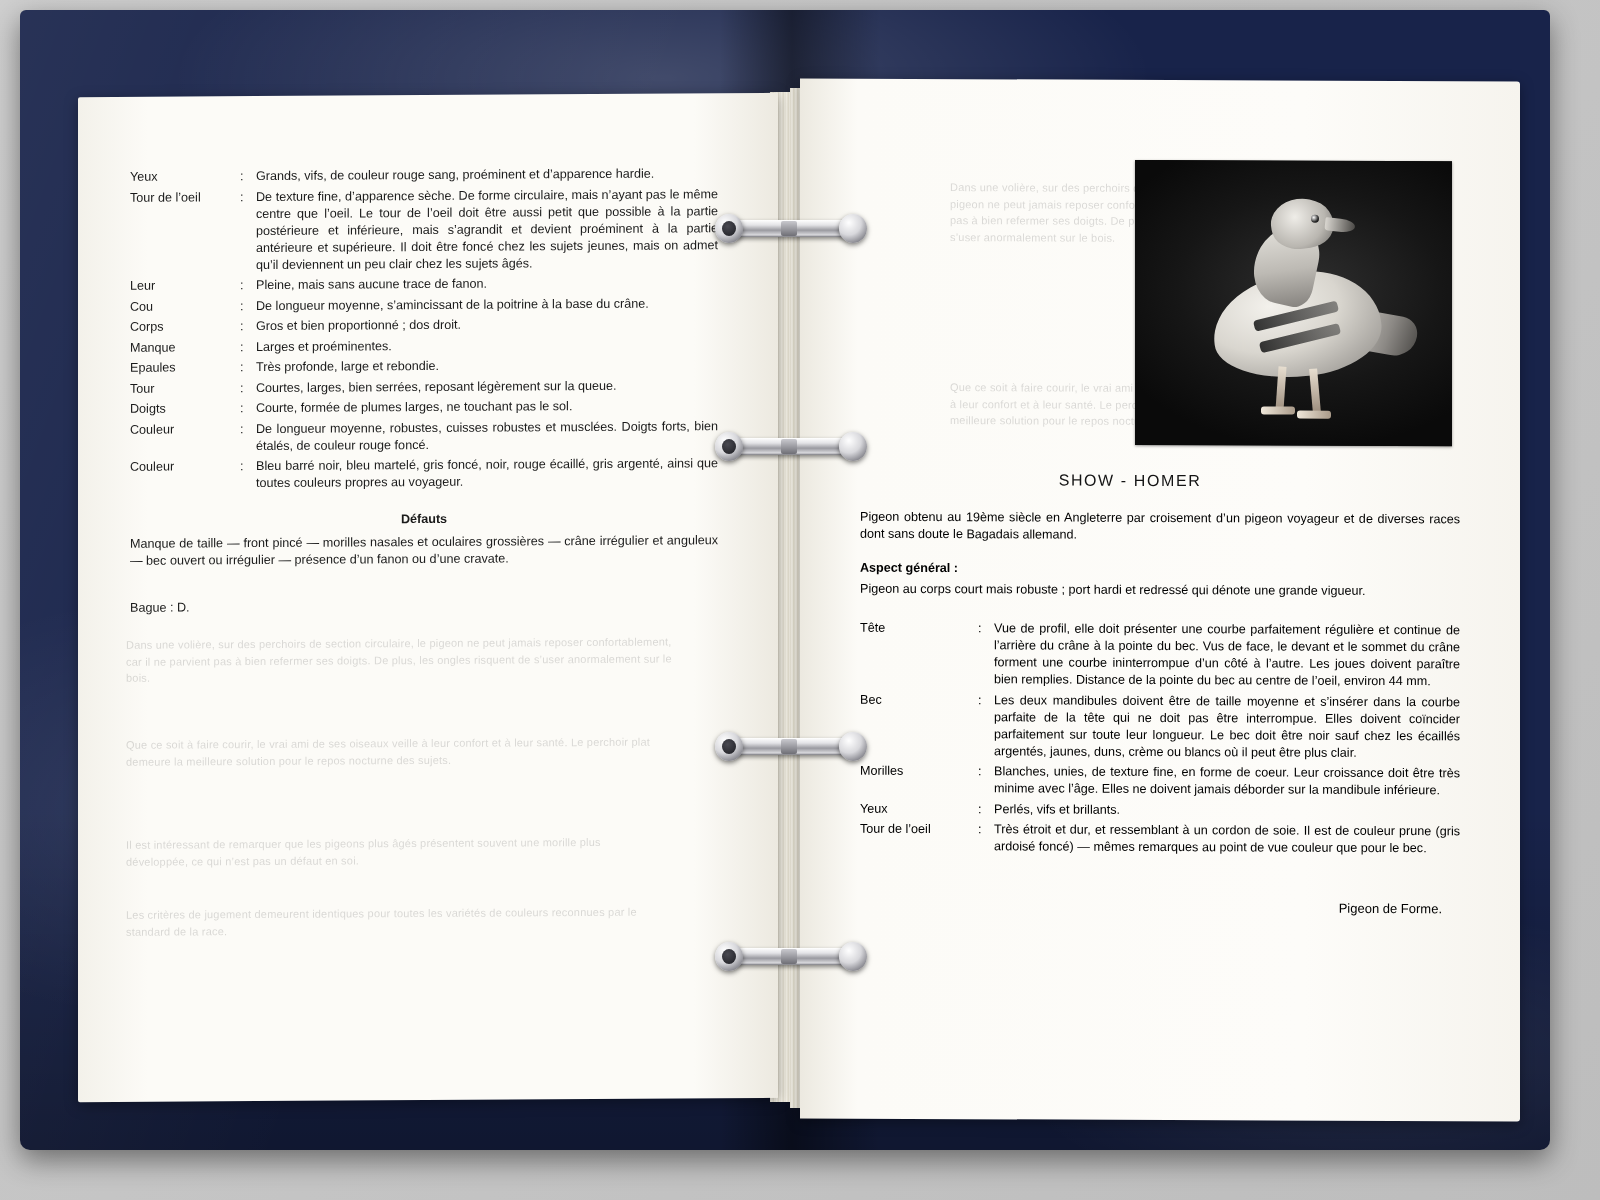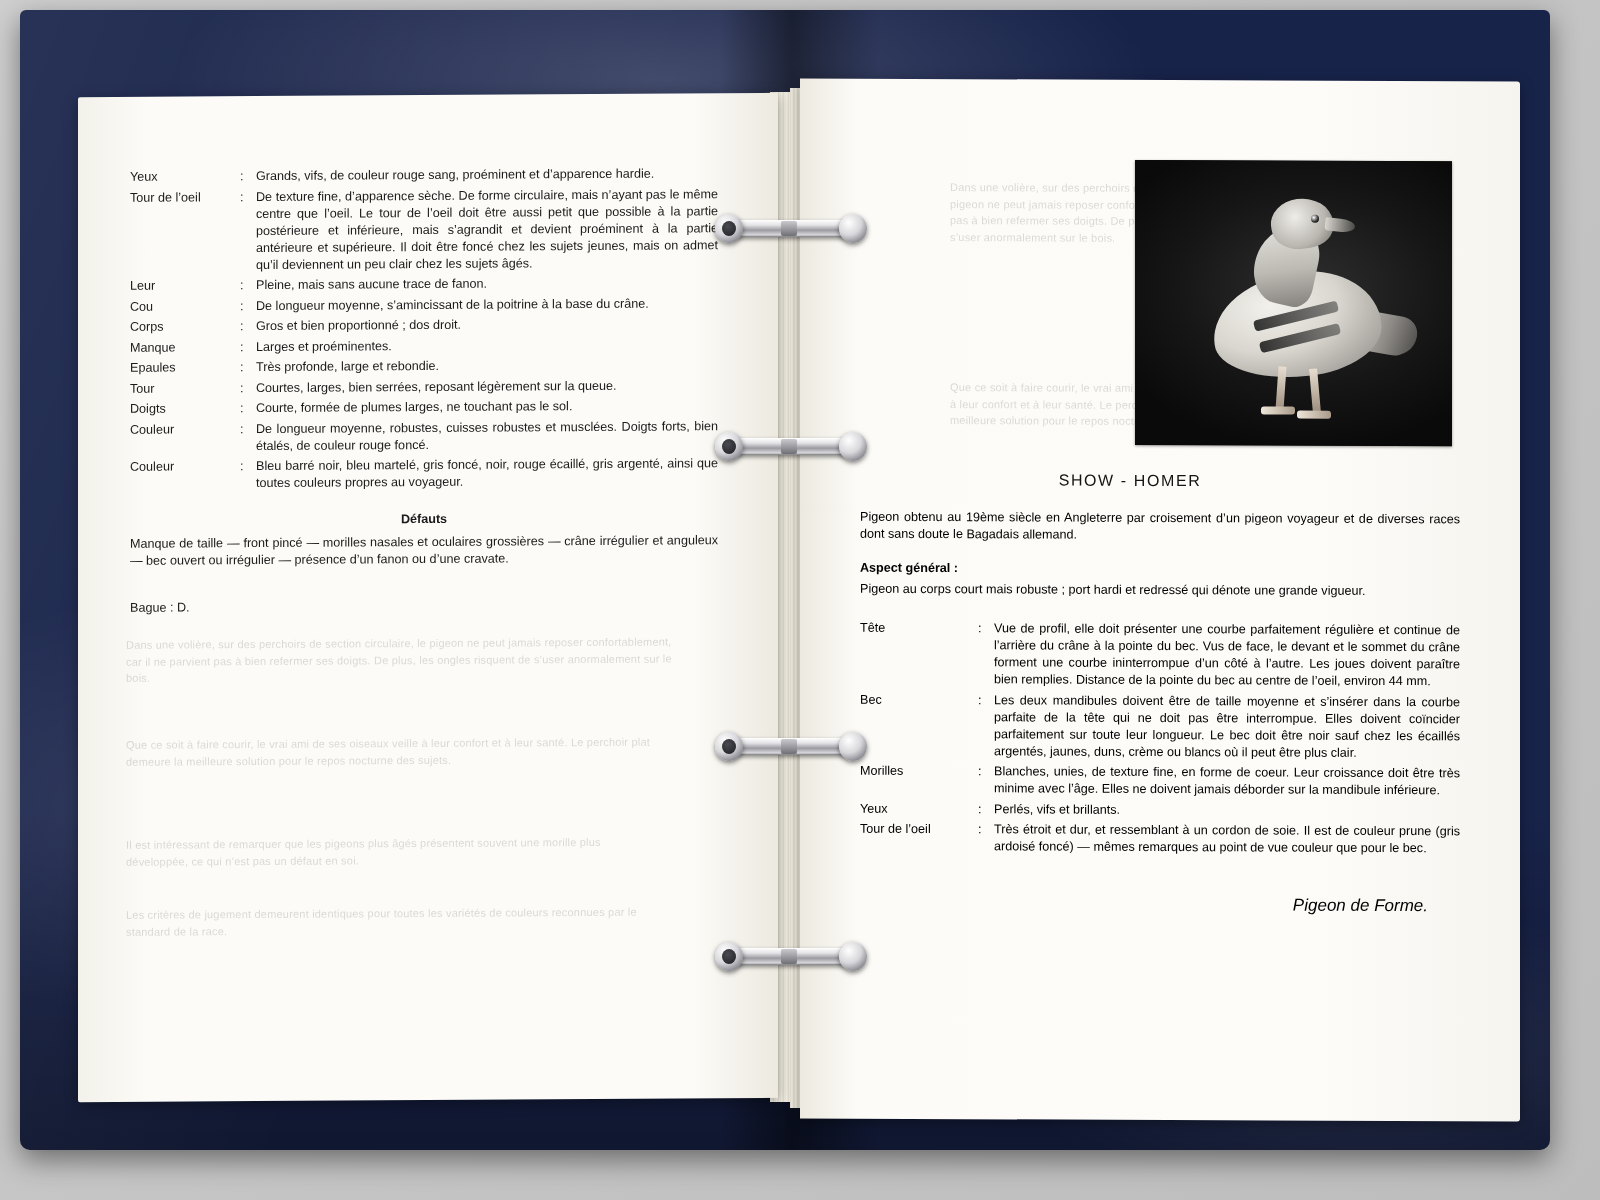--- a/index.html
+++ b/index.html
@@ -276,24 +276,23 @@
   }
   .rp {
     position: absolute;
     left: 0;
     width: 660px;
   }
   .rp .para { font-size: 12.6px; }
   .subhead { font-weight: bold; font-size: 12.6px; }
   .signature {
     position: absolute;
-    right: 32px;
+    right: 18px;
     bottom: -1px;
-    font-size: 17px;
-    font-style: italic;
+    font-size: 13px;
   }
   td.term2 { width: 118px; white-space: nowrap; }
 </style>
 </head>
 <body>
 
 <div class="scene">
 
   <div class="binder">
     <div class="binder-sheen"></div>

